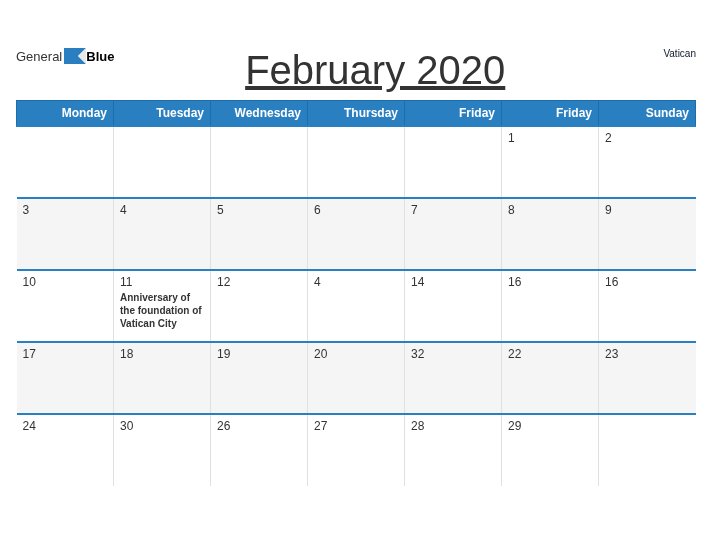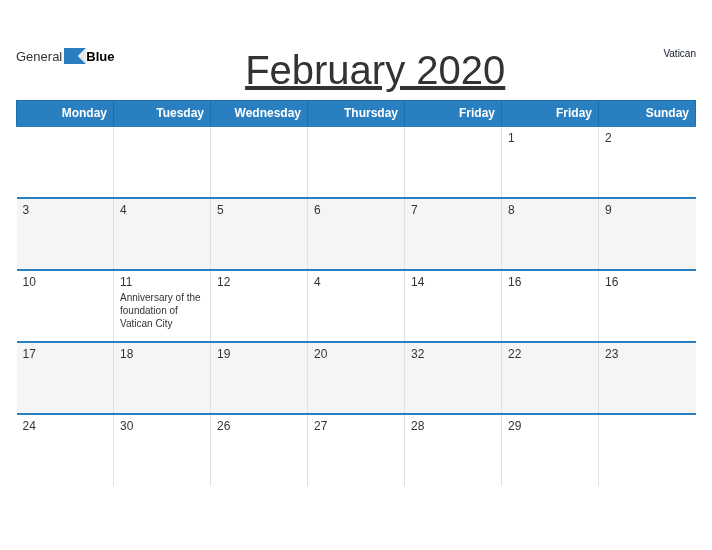--- a/index.html
+++ b/index.html
@@ -114,20 +114,21 @@
       font-size: 12px;
       color: #333;
       margin-bottom: 2px;
     }
 
     .event-text {
       display: block;
       font-size: 10px;
       color: #333;
       line-height: 1.3;
+      font-weight: bold;
     }
   </style>
 </head>
 <body>
 
 <div class="page">
 
   <div class="header">
     <div class="logo">
       <span class="logo-general">General</span>

